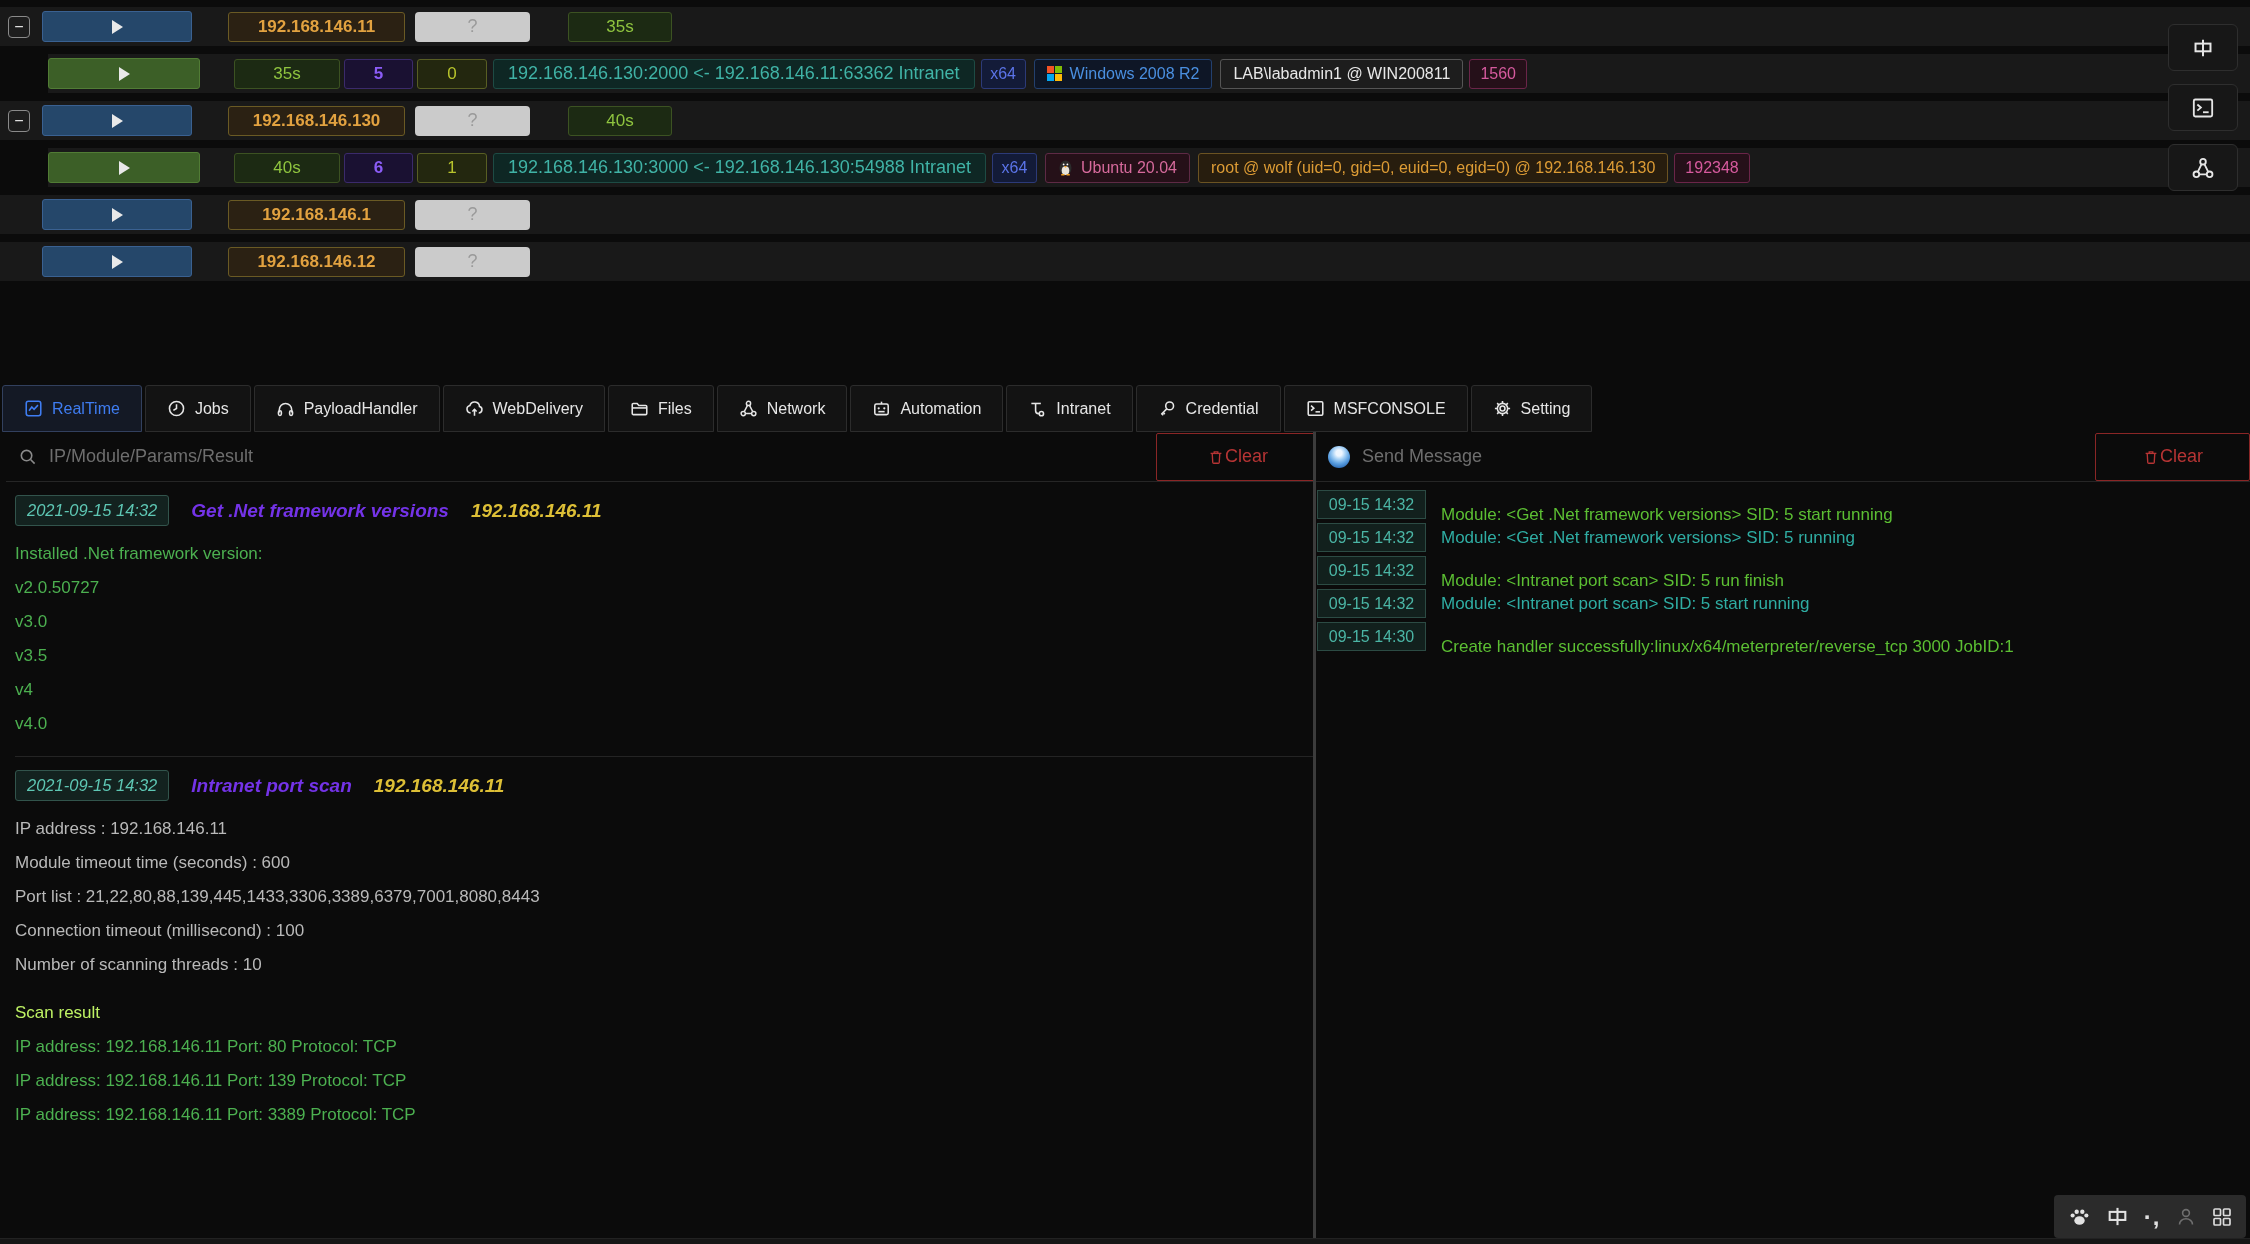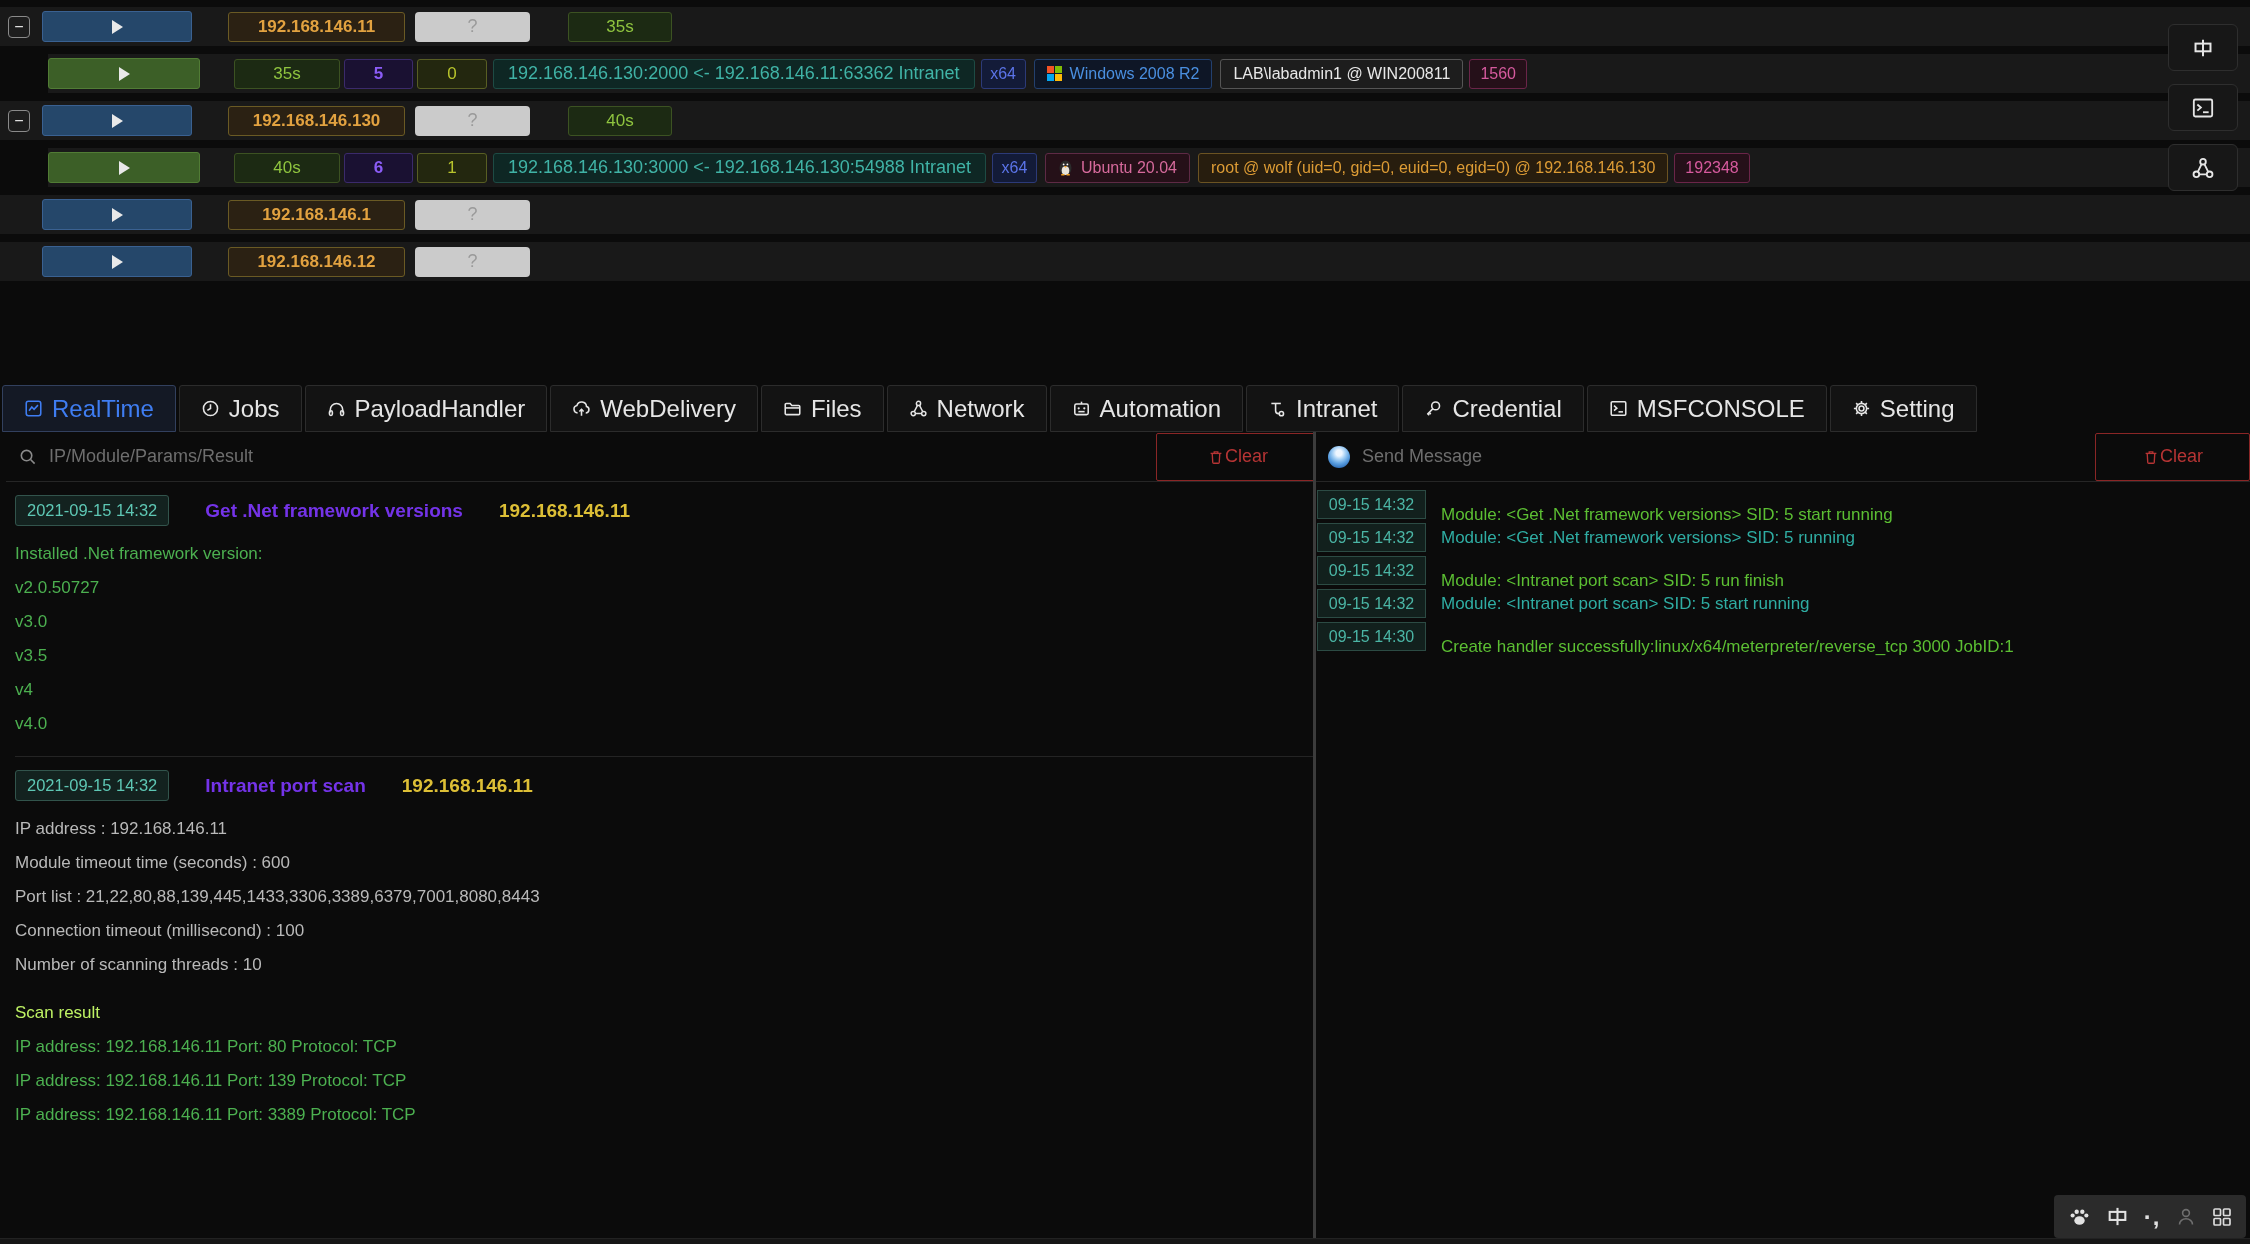--- a/index.html
+++ b/index.html
@@ -39,21 +39,21 @@
   .wl1{background:#f35325}.wl2{background:#81bc06}.wl3{background:#05a6f0}.wl4{background:#ffba08}
 
   
   #sidebtns { position:absolute; top:24px; right:12px; width:70px; display:flex; flex-direction:column; gap:13px; z-index:5; }
   .sbtn { height:47px; background:#171717; border:1px solid #2e2e2e; border-radius:6px;
     display:flex; align-items:center; justify-content:center; cursor:pointer; }
 
   
   #tabbar { position:absolute; top:385px; left:2px; right:0; height:47px; display:flex; gap:3px; }
   .tab { display:flex; align-items:center; gap:9px; padding:0 21px; background:#131313;
-    border:1px solid #2c2c2c; border-radius:3px 3px 0 0; color:#e6e6e6; font-size:24px; cursor:pointer; white-space:nowrap; }
+    border:1px solid #2c2c2c; border-radius:3px 3px 0 0; color:#e6e6e6; font-size:16px; cursor:pointer; white-space:nowrap; }
   .tab.active { color:#3f7df2; background:#141925; border-color:#32405e; }
   .tab svg { stroke:currentColor; }
 
   
   #lpanel { position:absolute; top:432px; left:6px; width:1313px; bottom:6px; background:#0b0b0b; }
   #rpanel { position:absolute; top:432px; left:1316px; right:0; bottom:6px; background:#0b0b0b; }
   #vsep   { position:absolute; top:432px; left:1313px; bottom:0; width:3px; background:#3c3c3c; }
   .searchrow { height:50px; border-bottom:1px solid #262626; display:flex; align-items:center; }
   .searchrow input { flex:1; background:transparent; border:none; outline:none; color:#ddd;
     font-size:18px; font-family:inherit; margin-left:12px; }
@@ -61,21 +61,21 @@
   .clearbtn { height:48px; border:1px solid #8a2626; color:#b63434; background:transparent;
     display:flex; align-items:center; justify-content:center; gap:0; font-size:18px; cursor:pointer; flex:0 0 auto; border-radius:2px;}
   #lpanel .clearbtn { width:163px; }
   #rpanel .clearbtn { width:155px; }
   .sicon { margin-left:12px; flex:0 0 auto; display:flex; }
   .gem { width:22px; height:22px; margin-left:12px; border-radius:50%; flex:0 0 auto;
     background:radial-gradient(circle at 50% 32%, #eef6ff 0 16%, #a8d2f6 34%, #5b9fe0 58%, #2d6db8 82%, #1d4f90); }
 
   
   .entries { padding-left:9px; }
-  .ehead { display:flex; align-items:center; gap:36px; margin-top:13px; }
+  .ehead { display:flex; align-items:center; gap:22px; margin-top:13px;font-style:italic; }
   .ts { height:31px; padding:0 11px; background:#13221f; border:1px solid #32544c; color:#5ec7b4;
     font-size:16.5px; border-radius:3px; display:flex; align-items:center; }
   .mtitle { color:#7433e8; font-size:19px; font-weight:bold; }
   .mip { color:#ddbf36; font-size:19px; font-weight:bold; }
   .lines { margin-top:11px; }
   .oline { font-size:17px; line-height:34px; white-space:nowrap; }
   .c-green { color:#4cb050; } .c-gray { color:#b9b9b9; } .c-white { color:#bef264; }
   .esep { border-top:1px solid #242424; margin-top:15px; }
   .scanhdr { margin-top:14px; }
 

